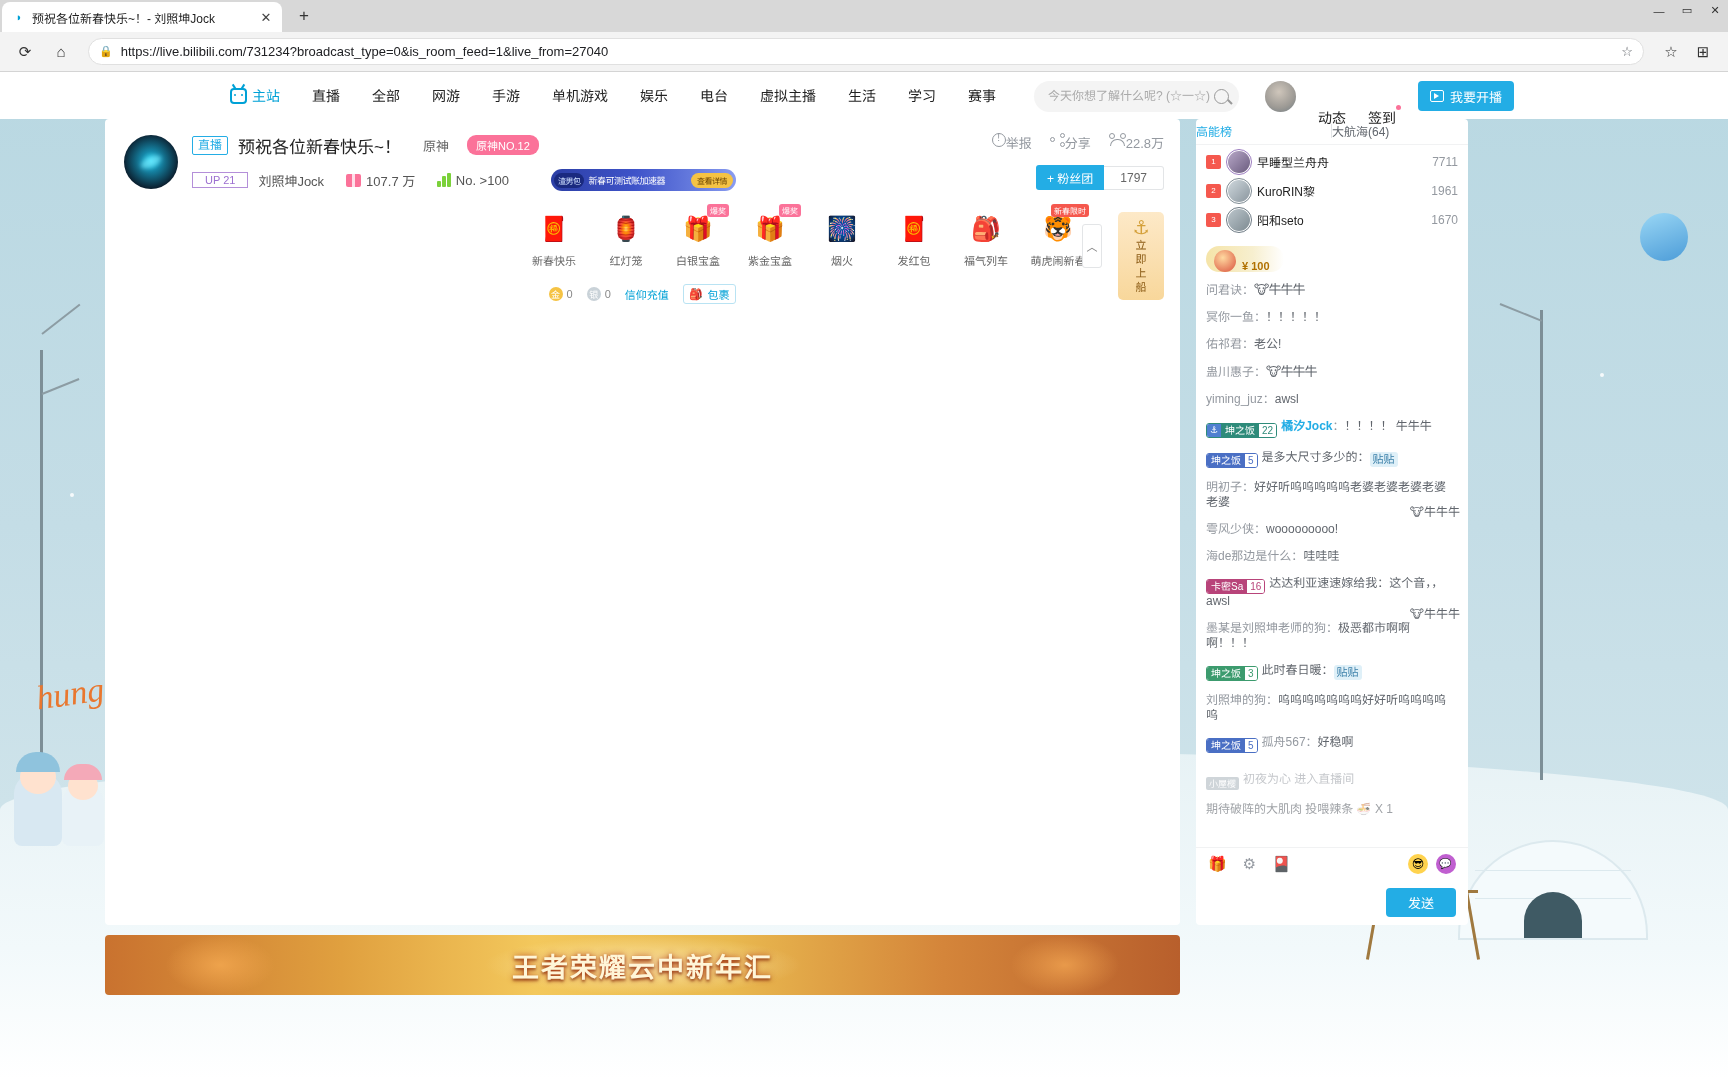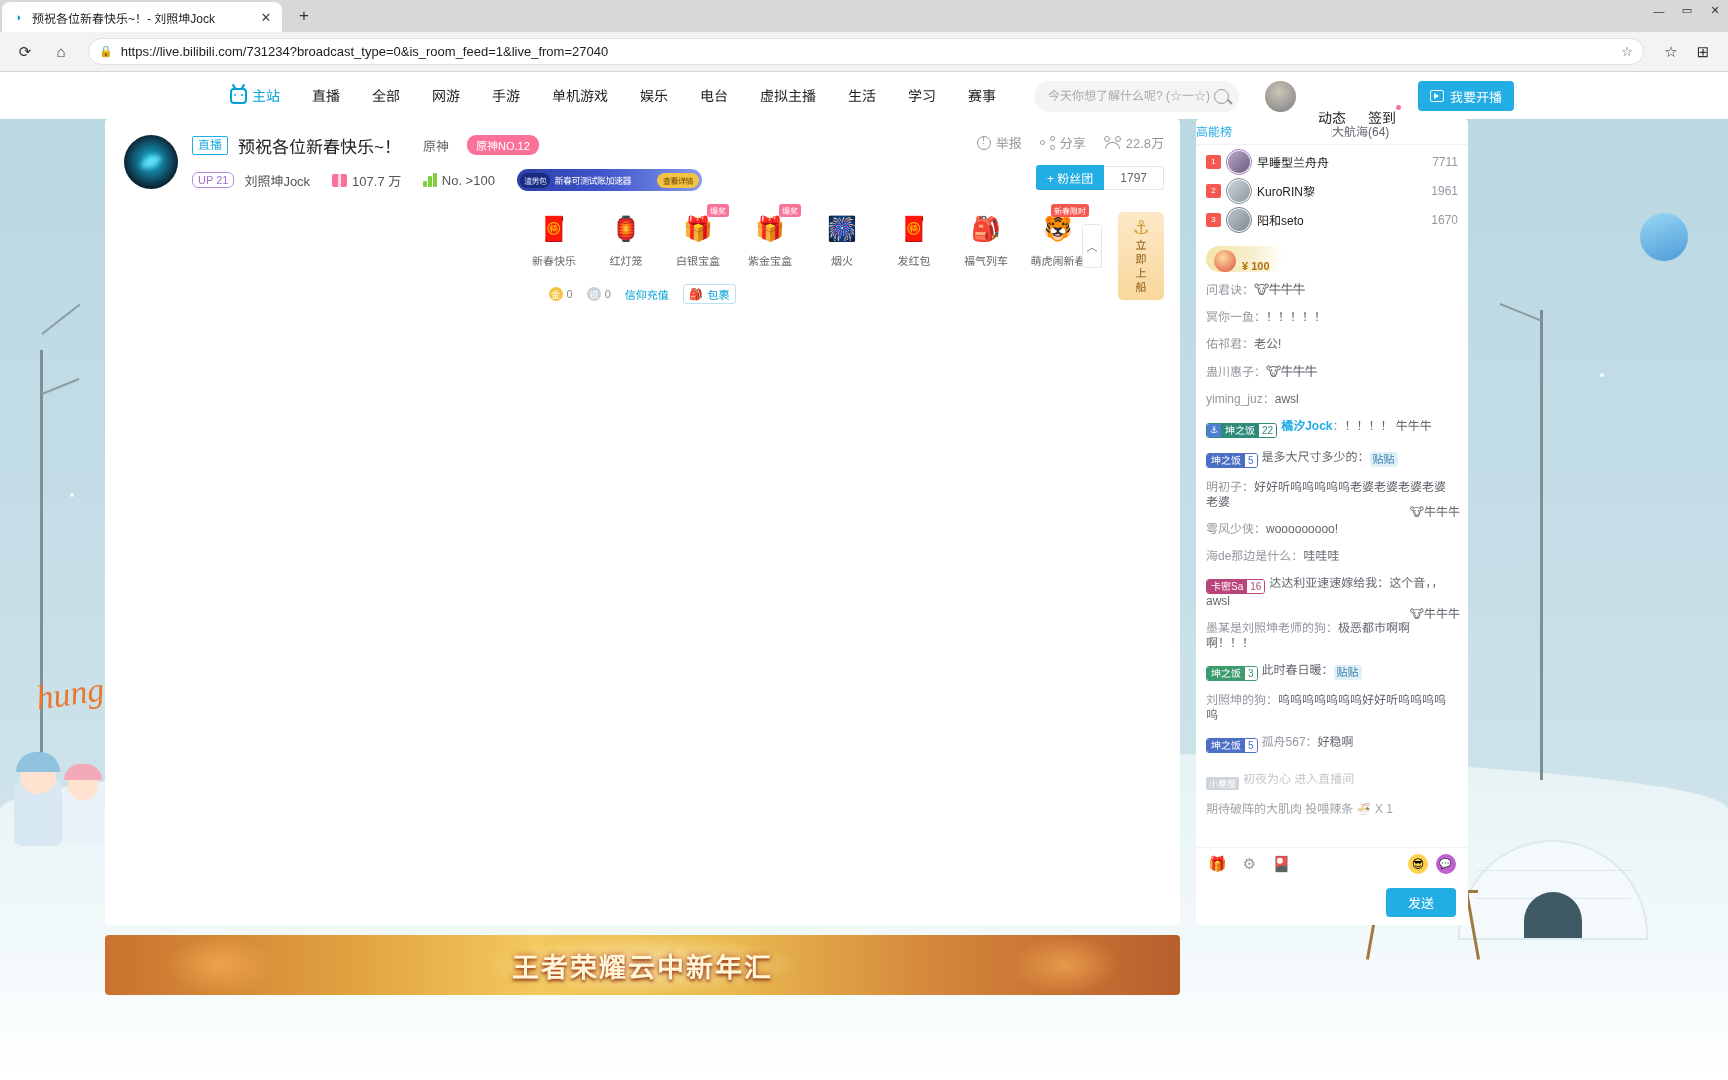--- a/index.html
+++ b/index.html
@@ -229,56 +229,56 @@
   .tag-rank {
     background: #fb7299; color: #fff; font-size: 11px;
     padding: 2px 9px; border-radius: 9px; margin-left: 8px;
   }
   .lh-row2 {
     margin-left: 73px; display: flex; align-items: center;
     gap: 10px; height: 32px; margin-top: 4px;
   }
   .badge-up {
     border: 1px solid #b48fd9; color: #9c6fd0; font-size: 11px;
-    padding: 1px 5px; border-radius: 6px;
+    padding: 1px 12px; border-radius: 0;
   }
   .lh-upname { font-size: 13px; color: #555; }
   .stat-item { display: flex; align-items: center; gap: 5px; font-size: 13px; color: #555; margin-left: 12px; }
   .gift-ico {
     width: 15px; height: 13px; background: #fb7299; border-radius: 2px;
     position: relative;
   }
   .gift-ico::after {
     content:''; position: absolute; left: 6px; top: 0; width: 3px;
     height: 13px; background: #ffdde8;
   }
   .rank-ico { display: flex; align-items: flex-end; gap: 1.5px; height: 14px; }
   .rank-ico i { width: 3.5px; background: #7bd13a; border-radius: 1px; }
   .promo-banner {
-    margin-left: 12px; width: 185px; height: 22px; border-radius: 11px;
+    margin-left: 32px; width: 185px; height: 22px; border-radius: 11px;
     background: linear-gradient(90deg, #2c3fa6 0%, #3e53c9 45%, #6a7fe0 80%, #8a9cf0 100%);
     display: flex; align-items: center; padding: 0 3px; gap: 4px;
     overflow: hidden; position: relative;
   }
   .promo-chip {
     background: #1a2a80; color: #cfe0ff; font-size: 8px;
     padding: 2px 4px; border-radius: 8px; white-space: nowrap;
     letter-spacing: -0.5px;
   }
   .promo-text { font-size: 9px; color: #fff; white-space: nowrap; flex: 1; letter-spacing: -0.5px; }
   .promo-cta {
     background: #f5c344; color: #6b4400; font-size: 8px;
     padding: 2px 6px; border-radius: 8px; white-space: nowrap;
     letter-spacing: -0.5px;
   }
   .lh-right {
     position: absolute; right: 16px; top: 14px;
     display: flex; align-items: center; gap: 18px;
   }
-  .lh-act { display: flex; align-items: center; gap: 5px; font-size: 13px; color: #9499a0; }
+  .lh-act { display: flex; font-size: 13px; color: #9499a0; }
   .warn-ico {
     width: 14px; height: 14px; border: 1.4px solid #9499a0;
     border-radius: 50%; position: relative;
   }
   .warn-ico::after {
     content: '!'; position: absolute; left: 0; right: 0; top: -2px;
     text-align: center; font-size: 10px; color: #9499a0;
   }
   .share-ico { width: 15px; height: 14px; position: relative; }
   .share-ico i {

